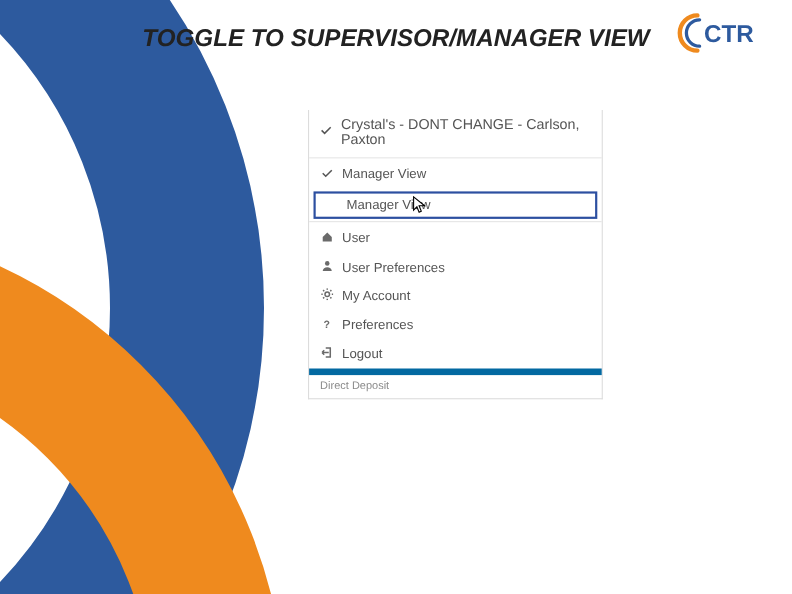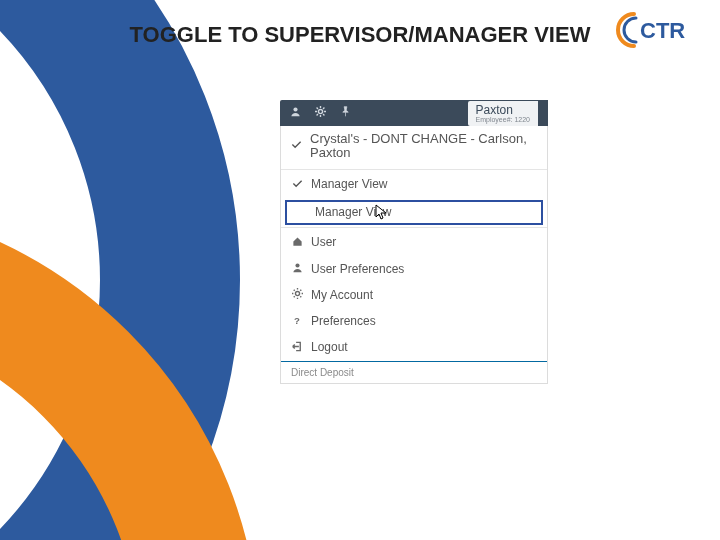--- a/index.html
+++ b/index.html
@@ -41,20 +41,21 @@
   .title {
     position: absolute;
     top: 22px;
     left: 50%;
     transform: translateX(-50%);
     font-size: 22px;
     font-weight: 700;
     color: #222;
     white-space: nowrap;
     z-index: 5;
+    font-style: italic;
   }
 
   
   .logo {
     position: absolute;
     top: 10px;
     right: 18px;
     display: flex;
     align-items: flex-start;
     z-index: 5;
@@ -141,21 +142,21 @@
 
   .cursor {
     position: absolute;
     left: 88px;
     top: 2px;
     font-size: 13px;
     color: #000;
   }
 
   .menu .foot {
-    border-top: 1px solid #0369a1;
+    border-top: 6px solid #0369a1;
     padding: 5px 10px;
     font-size: 10px;
     color: #8a8a8a;
   }
 
   svg.iconsvg { width: 11px; height: 11px; }
 </style>
 </head>
 <body>
 
@@ -168,44 +169,20 @@
   <svg width="78" height="40" viewBox="0 0 78 40">
     <path d="M20 4 A16 16 0 1 0 20 36" fill="none" stroke="#ef8a1e" stroke-width="4" stroke-linecap="round"></path>
     <path d="M22 8 A12 12 0 1 0 22 32" fill="none" stroke="#2d5a9e" stroke-width="3" stroke-linecap="round"></path>
     <text x="26" y="28" font-family="Arial" font-size="22" font-weight="700" fill="#2d5a9e">CTR</text>
   </svg>
   <span class="tm">™</span>
 </div>
 
 <div class="panel">
 
-  <div class="topbar">
-    <span class="ico">
-      <svg class="iconsvg" viewBox="0 0 16 16">
-          <circle cx="8" cy="5" r="3" fill="#cfd6dd"></circle>
-          <path d="M2 15c0-3 3-5 6-5s6 2 6 5" fill="#cfd6dd"></path>
-        </svg>
-    </span>
-    <span class="ico">
-      <svg class="iconsvg" viewBox="0 0 16 16">
-          <circle cx="8" cy="8" r="3" fill="none" stroke="#cfd6dd" stroke-width="2"></circle>
-          <path d="M8 0v3M8 13v3M0 8h3M13 8h3M2.3 2.3l2 2M11.7 11.7l2 2M2.3 13.7l2-2M11.7 4.3l2-2" stroke="#cfd6dd" stroke-width="2"></path>
-        </svg>
-    </span>
-    <span class="ico">
-      <svg class="iconsvg" viewBox="0 0 16 16">
-          <path d="M6 1h4l-1 5 3 3H4l3-3z M8 9v6" fill="#cfd6dd" stroke="#cfd6dd"></path>
-        </svg>
-    </span>
-    <span class="spacer"></span>
-    <div class="namebox">
-      <div>Paxton</div>
-      <div class="emp">Employee#: 1220</div>
-    </div>
-  </div>
 
   <div class="menu">
 
     <div class="row small">
       <span class="icon">
         <svg class="iconsvg" viewBox="0 0 16 16">
             <path d="M2 8l4 4 8-8" fill="none" stroke="#555" stroke-width="2"></path>
           </svg>
       </span>
       <span>Crystal's - DONT CHANGE - Carlson, Paxton</span>

